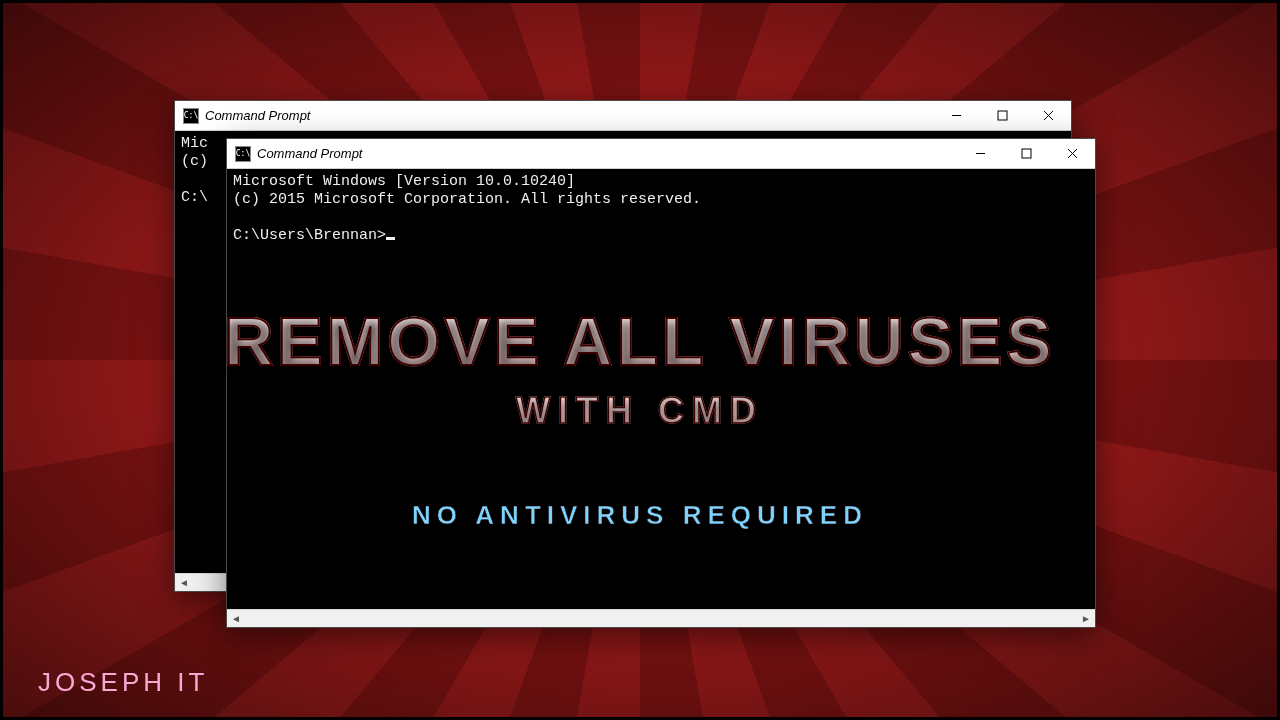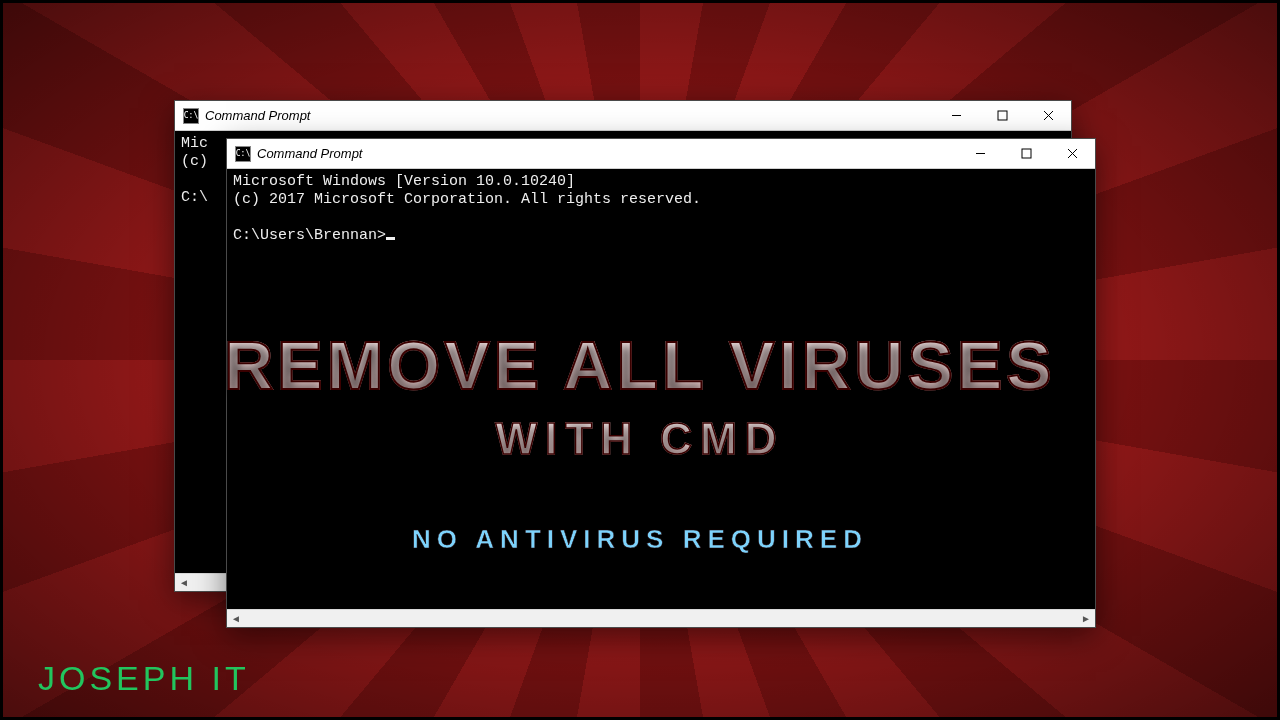--- a/index.html
+++ b/index.html
@@ -98,35 +98,34 @@
   
   .headline {
     position: absolute;
     left: 0; width: 100%;
     text-align: center;
     font-family: "Arial Black", Arial, sans-serif;
     font-weight: 900;
     letter-spacing: 4px;
     text-transform: uppercase;
     pointer-events: none;
-    margin-top: 24px;
   }
   .headline.main {
     top: 302px;
     font-size: 68px;
     background: linear-gradient(#fbeeee, #d7b4b4);
     -webkit-background-clip: text;
     background-clip: text;
     color: transparent;
     -webkit-text-stroke: 2px #3a0000;
     text-shadow: 0 4px 10px rgba(0,0,0,0.6);
   }
   .headline.sub {
     top: 390px;
-    font-size: 44px;
+    font-size: 36px;
     letter-spacing: 8px;
     background: linear-gradient(#fbeeee, #d7b4b4);
     -webkit-background-clip: text;
     background-clip: text;
     color: transparent;
     -webkit-text-stroke: 1.5px #3a0000;
     text-shadow: 0 3px 8px rgba(0,0,0,0.6);
   }
   .headline.tag {
     top: 500px;
@@ -134,23 +133,23 @@
     letter-spacing: 6px;
     color: #7dd3fc;
     text-shadow: 0 2px 4px rgba(0,0,0,0.8);
     -webkit-text-stroke: 0.5px #200000;
   }
 
   .brand {
     position: absolute;
     left: 38px; bottom: 22px;
     font-family: "Arial Black", Arial, sans-serif;
-    font-size: 34px;
+    font-size: 26px;
     letter-spacing: 4px;
-    color: #22c55e;
+    color: #f9a8d4;
     text-transform: uppercase;
     pointer-events: none;
   }
 </style>
 </head>
 <body>
 
 <div class="sunburst"></div>
 <div class="vignette"></div>
 
@@ -199,21 +198,21 @@
           <rect x="1" y="1" width="9" height="9"></rect>
         </svg>
       </div>
     <div class="winbtn">
         <svg viewBox="0 0 11 11">
           <path d="M1 1 L10 10 M10 1 L1 10"></path>
         </svg>
       </div>
   </div>
   <div class="term"><span>Microsoft Windows [Version 10.0.10240]</span>
-<span>(c) 2017 Microsoft Corporation. All rights reserved.</span>
+<span>(c) 2015 Microsoft Corporation. All rights reserved.</span>
 <span></span>
 <span>C:\Users\Brennan&gt;</span><span class="cursor"></span></div>
   <div class="hscroll">
     <div class="arrow">◄</div>
     <div class="track"></div>
     <div class="arrow">►</div>
   </div>
 </div>
 
 <div class="headline main">REMOVE ALL VIRUSES</div>

